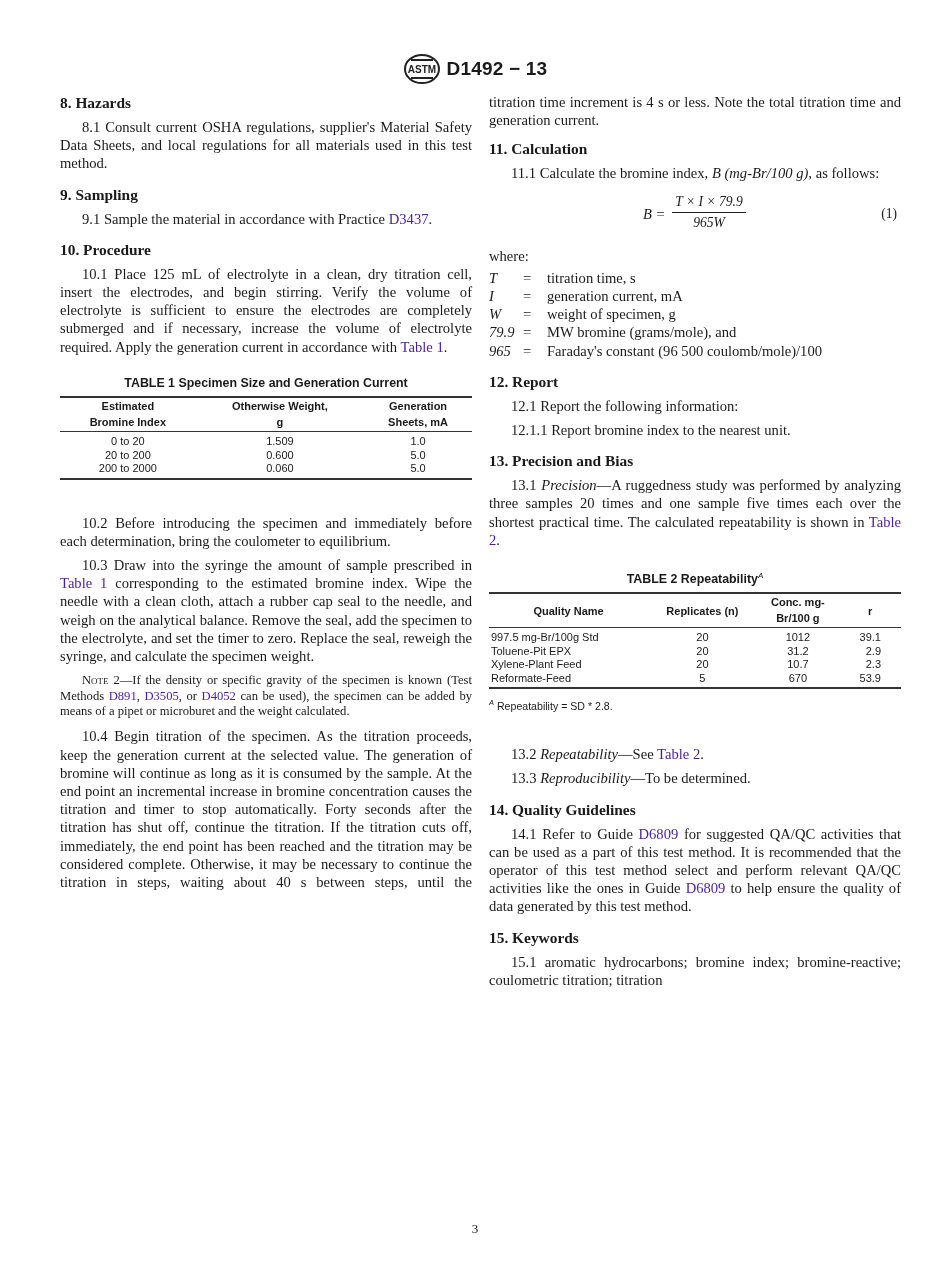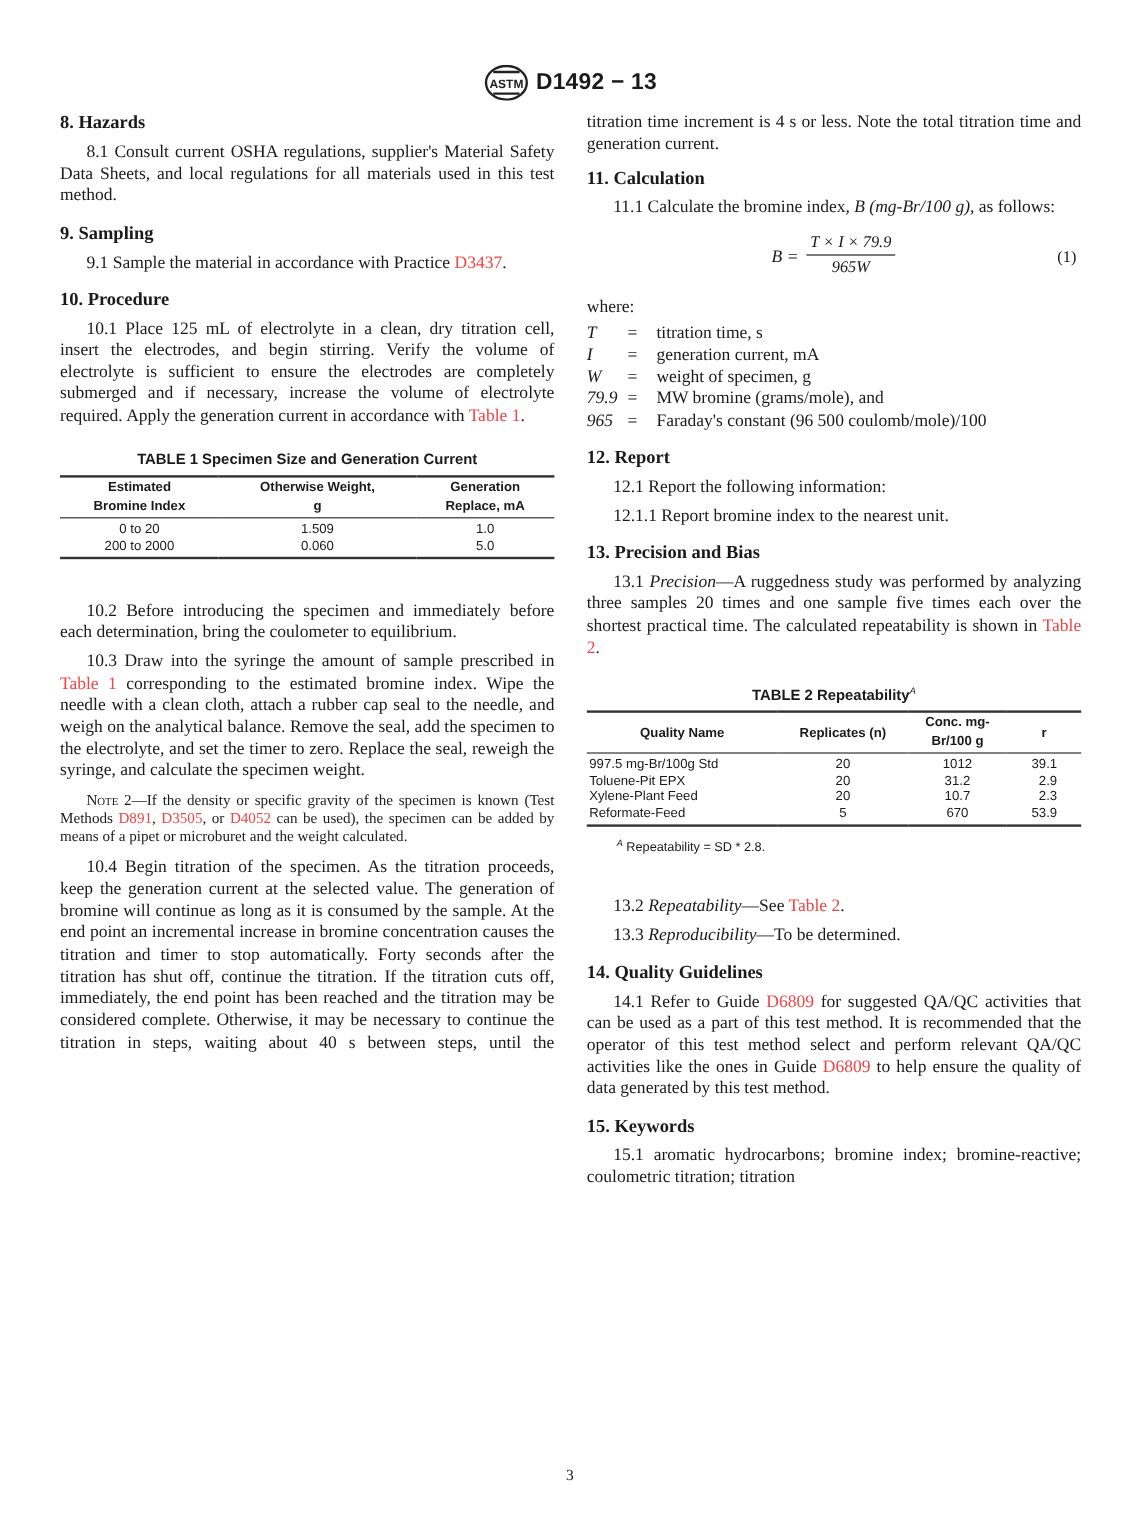--- a/index.html
+++ b/index.html
@@ -2,41 +2,41 @@
 <html><head>
 <meta charset="utf-8">
 <style>
   * { box-sizing: border-box; margin: 0; padding: 0; }
   html, body { width: 950px; height: 1272px; background: #ffffff; }
   body { position: relative; font-family: "Liberation Serif", serif; color: #1a1a1a; font-size: 14.6px; line-height: 18.2px; }
   .header { position: absolute; top: 54px; left: 0; width: 950px; display: flex; justify-content: center; align-items: center; gap: 6px; }
   .logo { width: 38px; height: 30px; display: inline-block; }
   .docnum { font-family: "Liberation Sans", sans-serif; font-weight: bold; font-size: 19px; letter-spacing: 0.2px; }
   .col { position: absolute; top: 93px; width: 412px; }
-  .col.left { left: 50px; }
+  .col.left { left: 60px; }
   .col.right { left: 489px; }
   h2 { font-size: 15.4px; font-weight: bold; margin: 0 0 6px 0; line-height: 19px; }
   p { text-align: justify; text-indent: 22px; margin-bottom: 6px; }
   p.noindent { text-indent: 0; }
   .sec { margin-bottom: 12px; }
-  a, .link { color: #ef4444; text-decoration: none; }
+  a, .link { color: #4c1d95; text-decoration: none; }
   .note { font-size: 12.6px; line-height: 15.4px; text-indent: 22px; text-align: justify; margin: 8px 0 8px 0; }
   .note .sc { font-variant: small-caps; }
   table { border-collapse: collapse; width: 100%; font-family: "Liberation Sans", sans-serif; font-size: 11px; line-height: 13.5px; }
   .tcap { font-family: "Liberation Sans", sans-serif; font-weight: bold; font-size: 12.4px; text-align: center; margin-bottom: 4px; }
   .tcap sup { font-style: italic; font-weight: normal; font-size: 8px; }
   th { font-weight: bold; text-align: center; padding: 1px 2px; }
   td { text-align: center; padding: 0 2px; }
   thead tr:first-child th { border-top: 2px solid #333; padding-top: 2px; }
   thead tr:last-child th { border-bottom: 1px solid #333; padding-bottom: 2px; }
   tbody tr:first-child td { padding-top: 3px; }
   tbody tr:last-child td { border-bottom: 2px solid #333; padding-bottom: 2px; }
   .t2 td.l { text-align: left; }
   .t2 td.rnum { text-align: right; padding-right: 20px; }
-  .foot { font-family: "Liberation Sans", sans-serif; font-size: 10.6px; margin-top: 5px; margin-left: 25px; }
+  .foot { font-family: "Liberation Sans", sans-serif; font-size: 10.6px; margin-top: 5px; }
   .foot sup { font-style: italic; font-size: 7.5px; }
   .eq { position: relative; height: 50px; margin: 2px 0 8px 0; }
   .eq .lhs { position: absolute; left: 154px; top: 16px; font-style: italic; }
   .eq .frac { position: absolute; left: 183px; top: 4px; width: 74px; text-align: center; font-size: 13.6px; }
   .eq .num { border-bottom: 1px solid #222; padding-bottom: 1px; white-space: nowrap; }
   .eq .den { padding-top: 1px; }
   .eq .eqn { position: absolute; right: 4px; top: 16px; font-size: 13.6px; }
   .where { margin-top: 6px; }
   .defs { margin-top: 4px; }
   .def { display: flex; }
@@ -80,28 +80,33 @@
       <table>
         <thead>
           <tr>
             <th>Estimated</th>
             <th>Otherwise Weight,</th>
             <th>Generation</th>
           </tr>
           <tr>
             <th>Bromine Index</th>
             <th>g</th>
-            <th>Replace, mA</th>
+            <th>Sheets, mA</th>
           </tr>
         </thead>
         <tbody>
           <tr>
             <td>0 to 20</td>
             <td>1.509</td>
             <td>1.0</td>
+          </tr>
+          <tr>
+            <td>20 to 200</td>
+            <td>0.600</td>
+            <td>5.0</td>
           </tr>
           <tr>
             <td>200 to 2000</td>
             <td>0.060</td>
             <td>5.0</td>
           </tr>
         </tbody>
       </table>
     </div>
 

